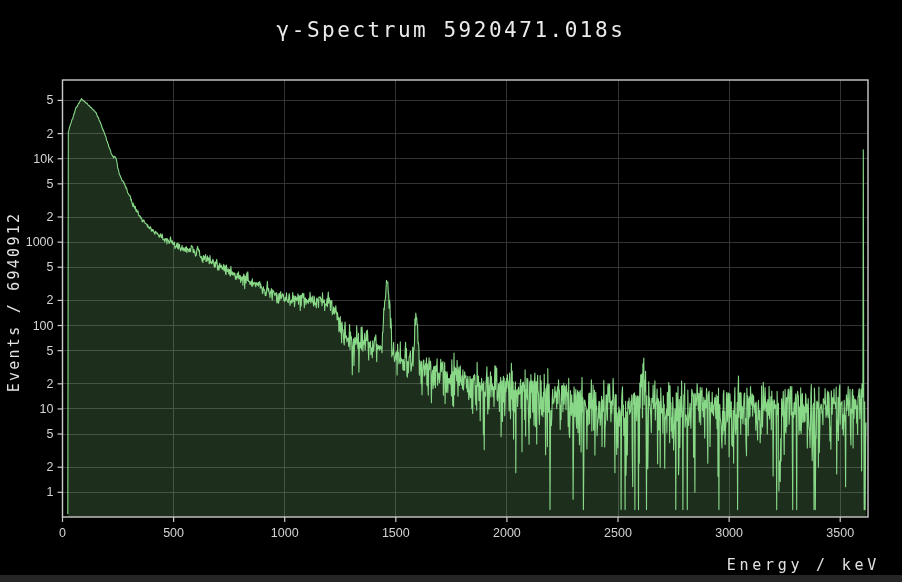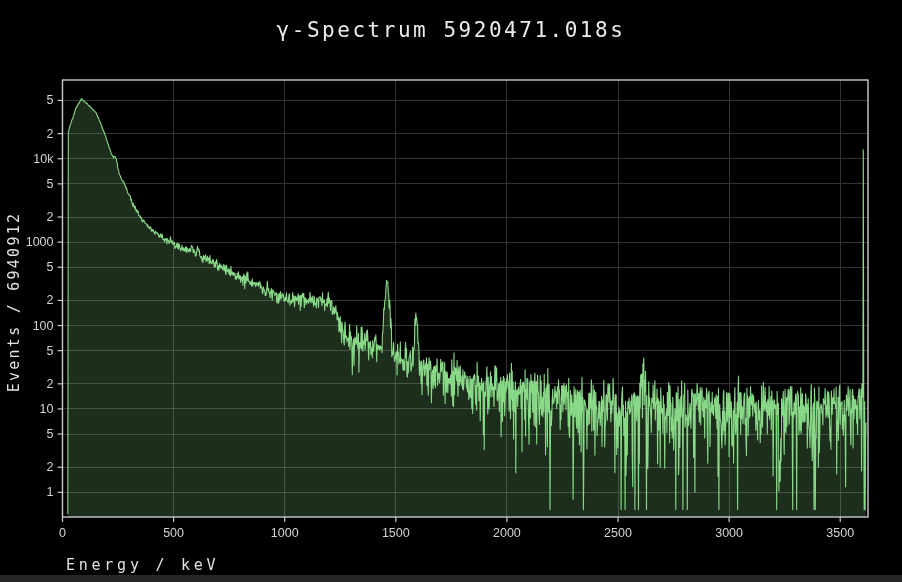--- a/index.html
+++ b/index.html
@@ -1,20 +1,20 @@
 <!DOCTYPE html>
 <html><head>
 <meta charset="utf-8">
 <style>
   html,body{margin:0;padding:0;background:#000;}
   .stage{position:relative;width:902px;height:582px;background:#000;overflow:hidden;
          font-family:"DejaVu Sans Mono", monospace;}
   .chart-title{position:absolute;top:18px;left:0;width:902px;text-align:center;
     color:#ebebeb;font-size:21px;letter-spacing:0.12em;white-space:pre;}
-  .x-title{position:absolute;top:556px;left:66px;width:806px;text-align:left;
+  .x-title{position:absolute;top:556px;left:74px;width:806px;text-align:right;
     color:#e2e2e2;font-size:15px;letter-spacing:0.25em;}
   .y-title{position:absolute;top:302px;left:14px;width:0;height:0;color:#e2e2e2;
     font-size:15px;letter-spacing:0.15em;white-space:nowrap;}
   .y-title span{display:inline-block;transform:translate(-50%,-50%) rotate(-90deg);}
   svg{position:absolute;top:0;left:0;}
   .ticklabel{font-family:"Liberation Sans", sans-serif;fill:#d4d4d4;font-size:12.5px;}
   .bottom-bar{position:absolute;left:0;bottom:0;width:902px;height:7px;background:#262626;}
 </style>
 </head>
 <body>

